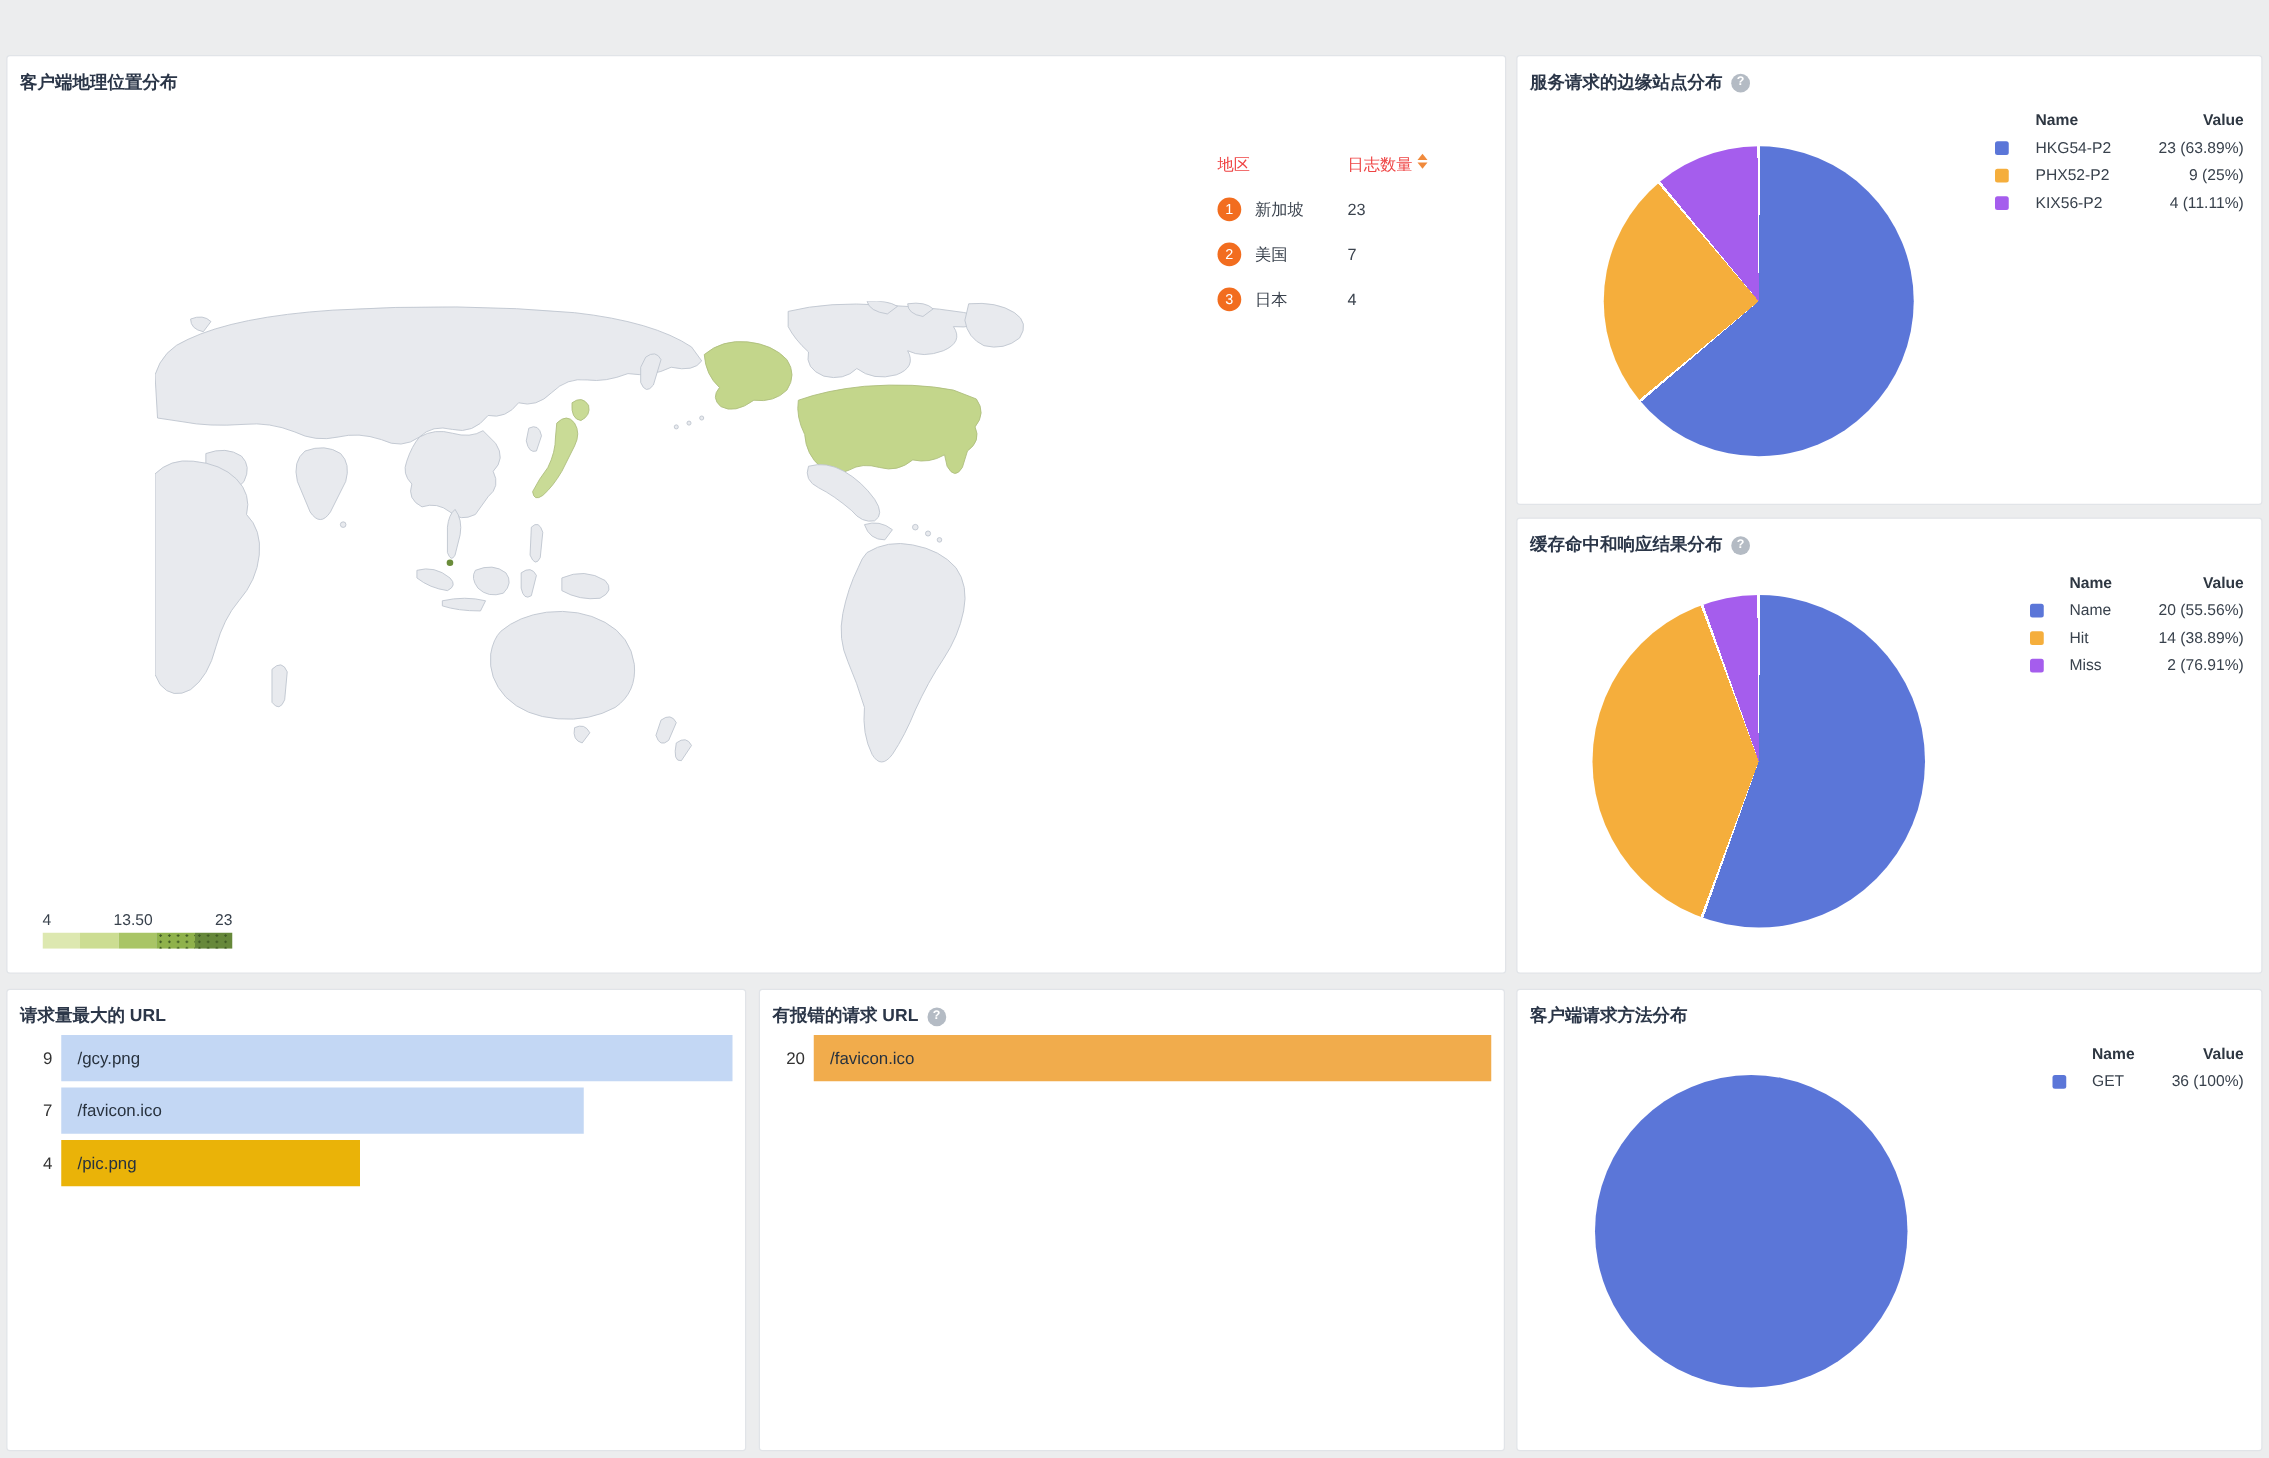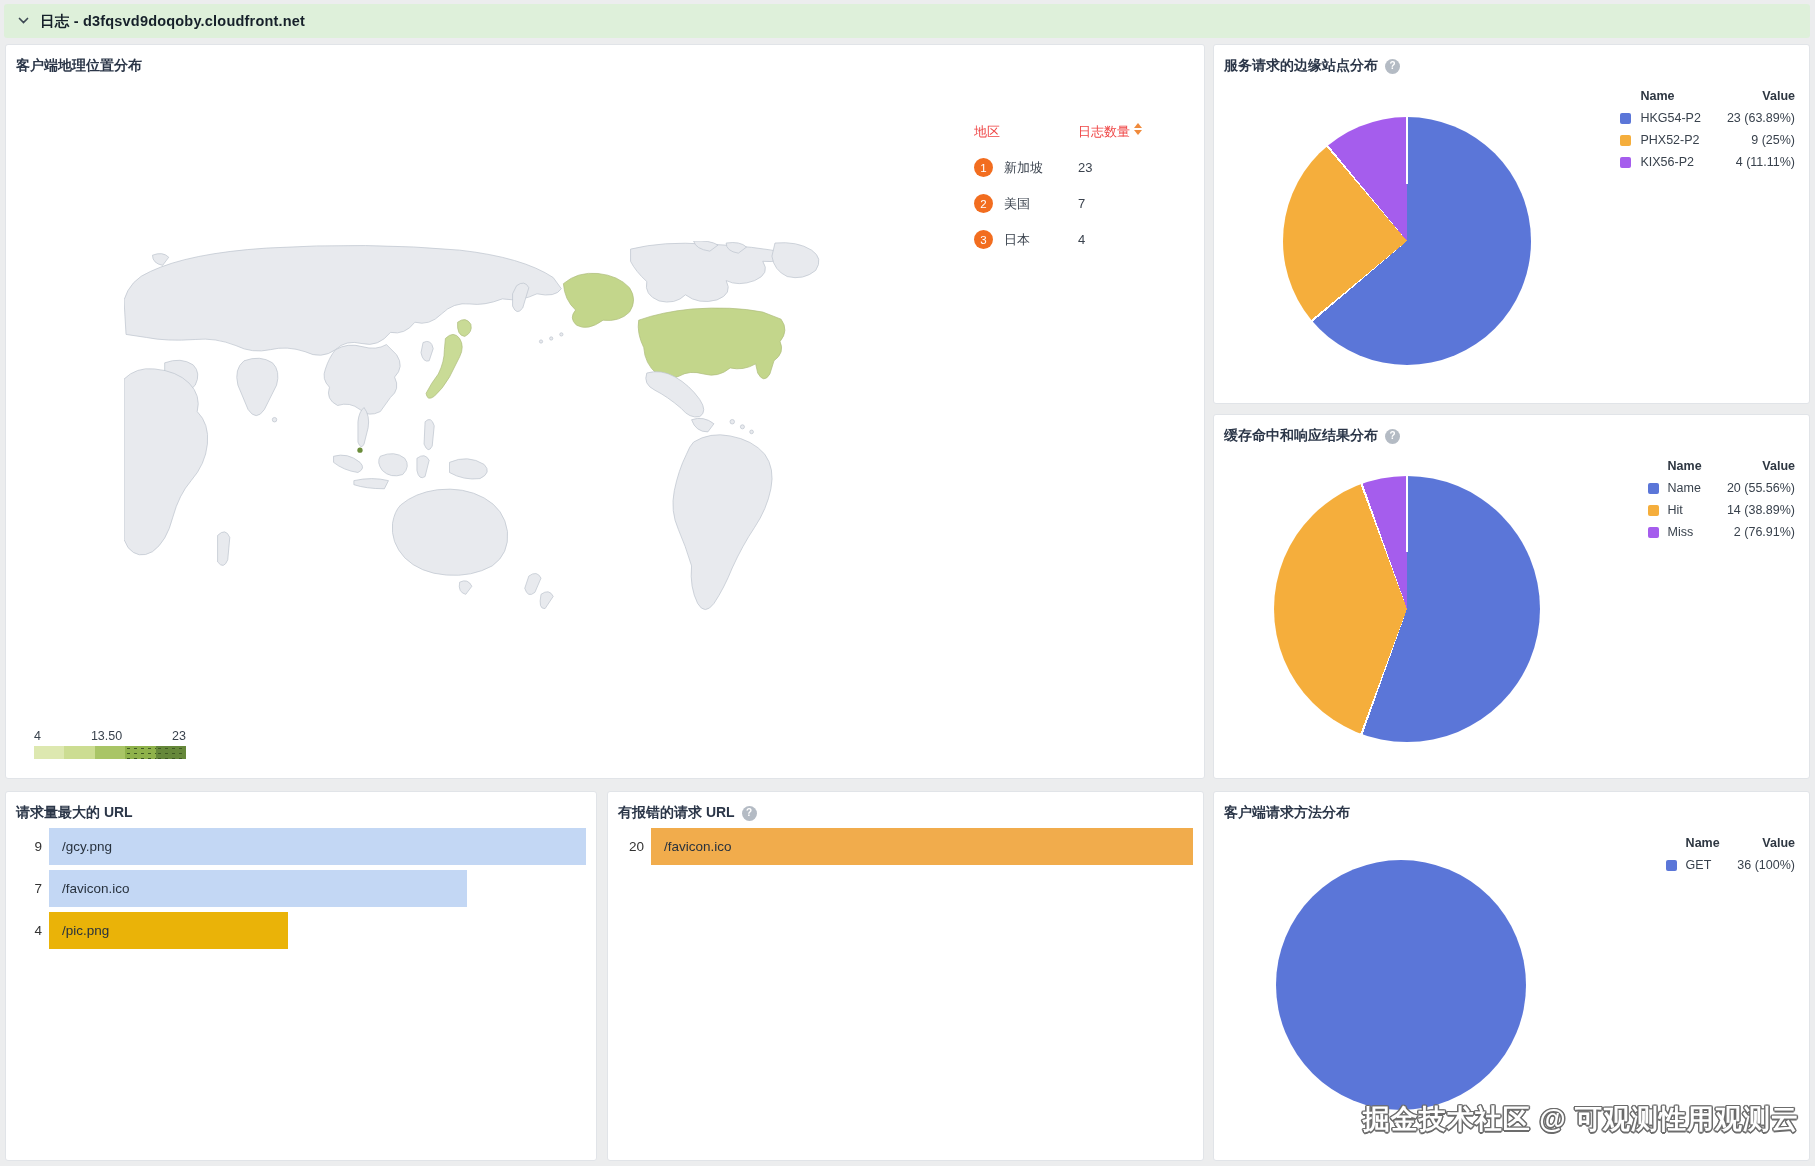--- a/index.html
+++ b/index.html
@@ -57,21 +57,21 @@
   .scale-seg.dotted{
     background-image:radial-gradient(#3f5a23 1px, transparent 1.3px);
     background-size:7px 5px;
   }
   
   .pie{position:absolute;border-radius:50%;cursor:pointer;}
   #pie1{left:69px;top:72px;width:248px;height:248px;}
   #pie2{left:60px;top:61px;width:266px;height:266px;}
   #pie3{left:62px;top:68px;width:250px;height:250px;}
   .legend{position:absolute;top:40px;right:14px;font-size:12.5px;color:#39424d;z-index:2;}
-  .lg-row{display:grid;grid-template-columns:20px auto auto;align-items:center;height:22px;column-gap:0;}
+  .lg-row{display:grid;grid-template-columns:20px auto auto;align-items:center;height:22px;column-gap:12px;}
   .lg-row .lg-name{padding-right:26px;}
   .lg-row .lg-val{text-align:right;}
   .lg-head{font-weight:bold;color:#2e3742;}
   .sw{width:11px;height:11px;border-radius:2px;display:inline-block;}
   
   .bar-chart{position:absolute;left:8px;top:36px;right:10px;}
   .bar-row{display:flex;align-items:center;height:37px;margin-bottom:5px;}
   .bar-value{width:28px;text-align:right;font-size:13.5px;color:#333;margin-right:7px;flex:none;}
   .bar-track{flex:1;height:100%;border-radius:12px;}
   .bar-fill{height:100%;display:flex;align-items:center;padding-left:13px;font-size:13.5px;color:#28323e;cursor:pointer;}
@@ -81,28 +81,20 @@
     letter-spacing:1px;white-space:nowrap;
     text-shadow:-1.5px 0 #6c6c6c,1.5px 0 #6c6c6c,0 -1.5px #6c6c6c,0 1.5px #6c6c6c,
                 -1px -1px #6c6c6c,1px 1px #6c6c6c,-1px 1px #6c6c6c,1px -1px #6c6c6c;
   }
 </style>
 </head>
 <body>
 
 <div class="stage">
 
-  <div class="hdr">
-    <span style="display:inline-flex;">
-      <svg width="11" height="8" viewBox="0 0 11 8">
-          <path d="M1.5 1.5 L5.5 5.5 L9.5 1.5" stroke="#3e4954" stroke-width="1.7" fill="none" stroke-linecap="round"></path>
-        </svg>
-    </span>
-    <span class="hdr-title">日志 - d3fqsvd9doqoby.cloudfront.net</span>
-  </div>
 
   <div class="panel" id="panel-map">
     <div class="panel-title">
       <span>客户端地理位置分布</span>
     </div>
 
     <div class="map-wrap">
       <svg viewBox="0 0 700 390" preserveAspectRatio="none">
 
         <path class="land" d="M2,92 L0,58 Q6,38 26,30 Q64,12 140,7 Q240,1 330,9 Q392,16 422,36 L430,47 Q424,56 406,52 Q390,60 372,57 Q354,64 340,62 Q324,60 312,72 Q300,84 286,80 Q276,93 262,90 Q250,105 234,101 Q218,97 208,107 Q194,117 178,109 Q160,103 144,107 Q126,111 110,103 Q90,95 70,97 Q42,99 22,95 Z"></path>
@@ -339,15 +331,14 @@
           <span class="lg-val">Value</span>
         </div>
         <div class="lg-row">
           <span class="sw" style="background:#5b76d8"></span>
           <span class="lg-name">GET</span>
           <span class="lg-val">36 (100%)</span>
         </div>
       </div>
   </div>
 
-  <div class="watermark">掘金技术社区 @ 可观测性用观测云</div>
 
 </div>
 
 </body></html>

